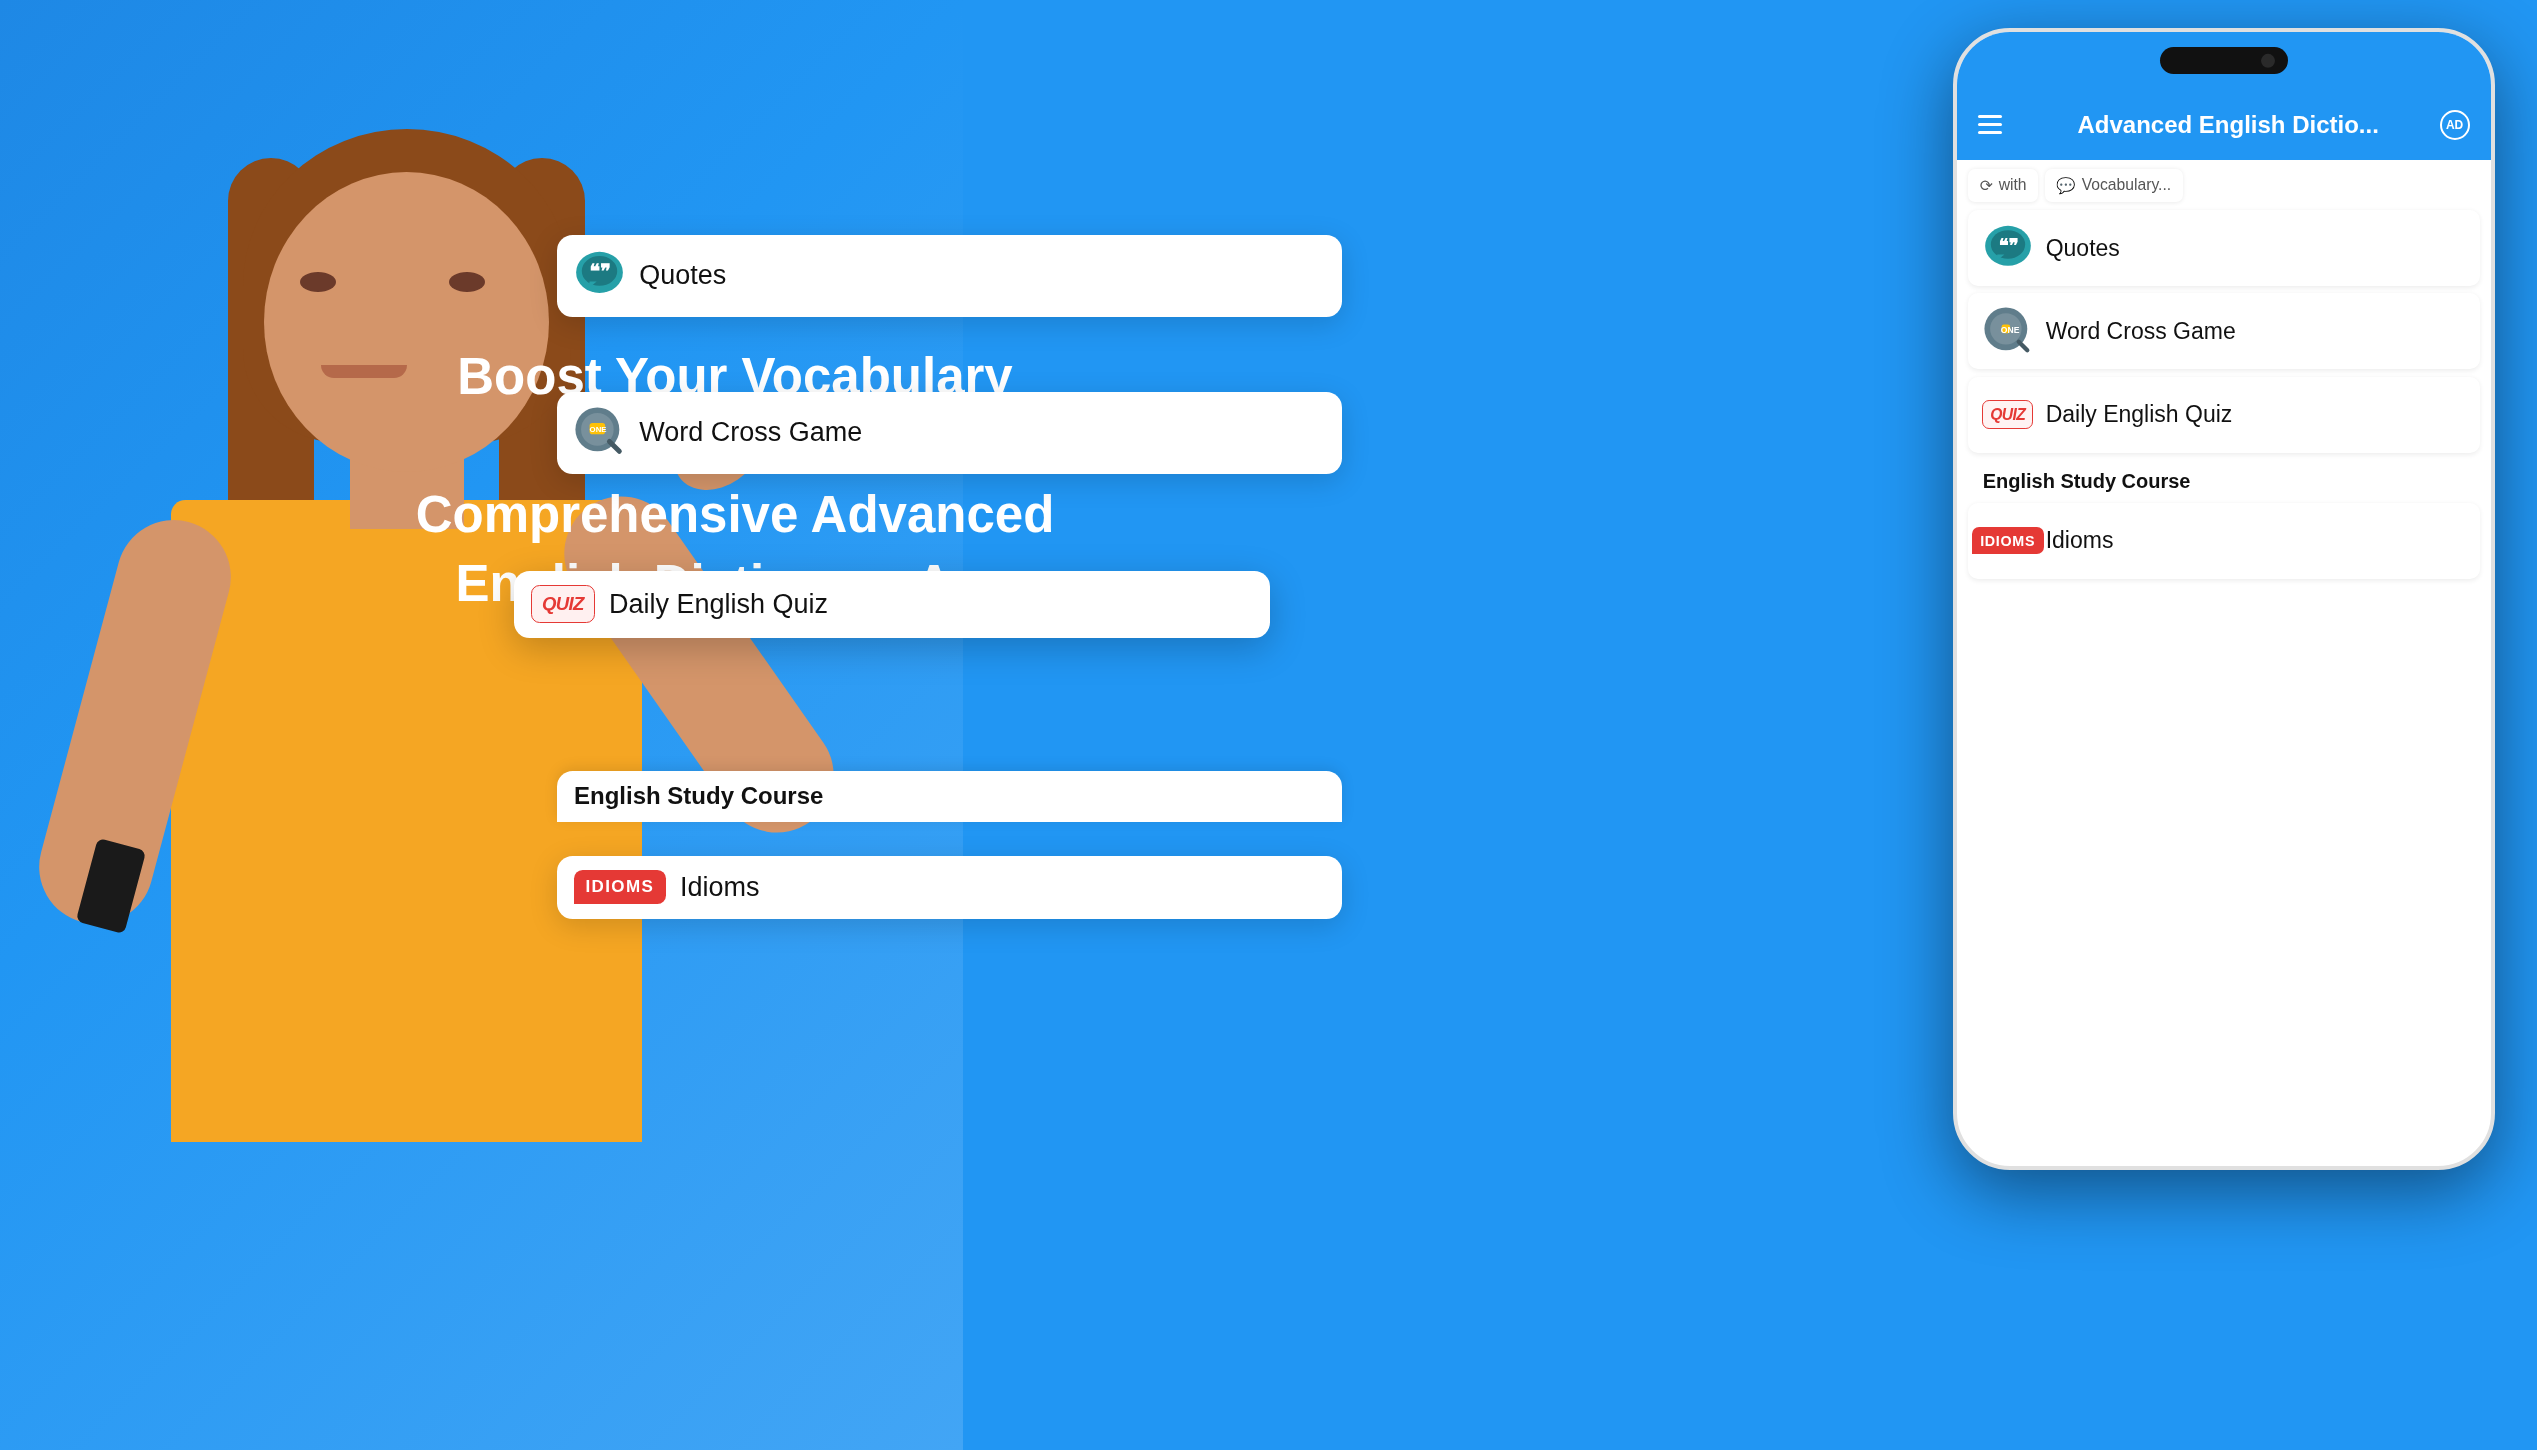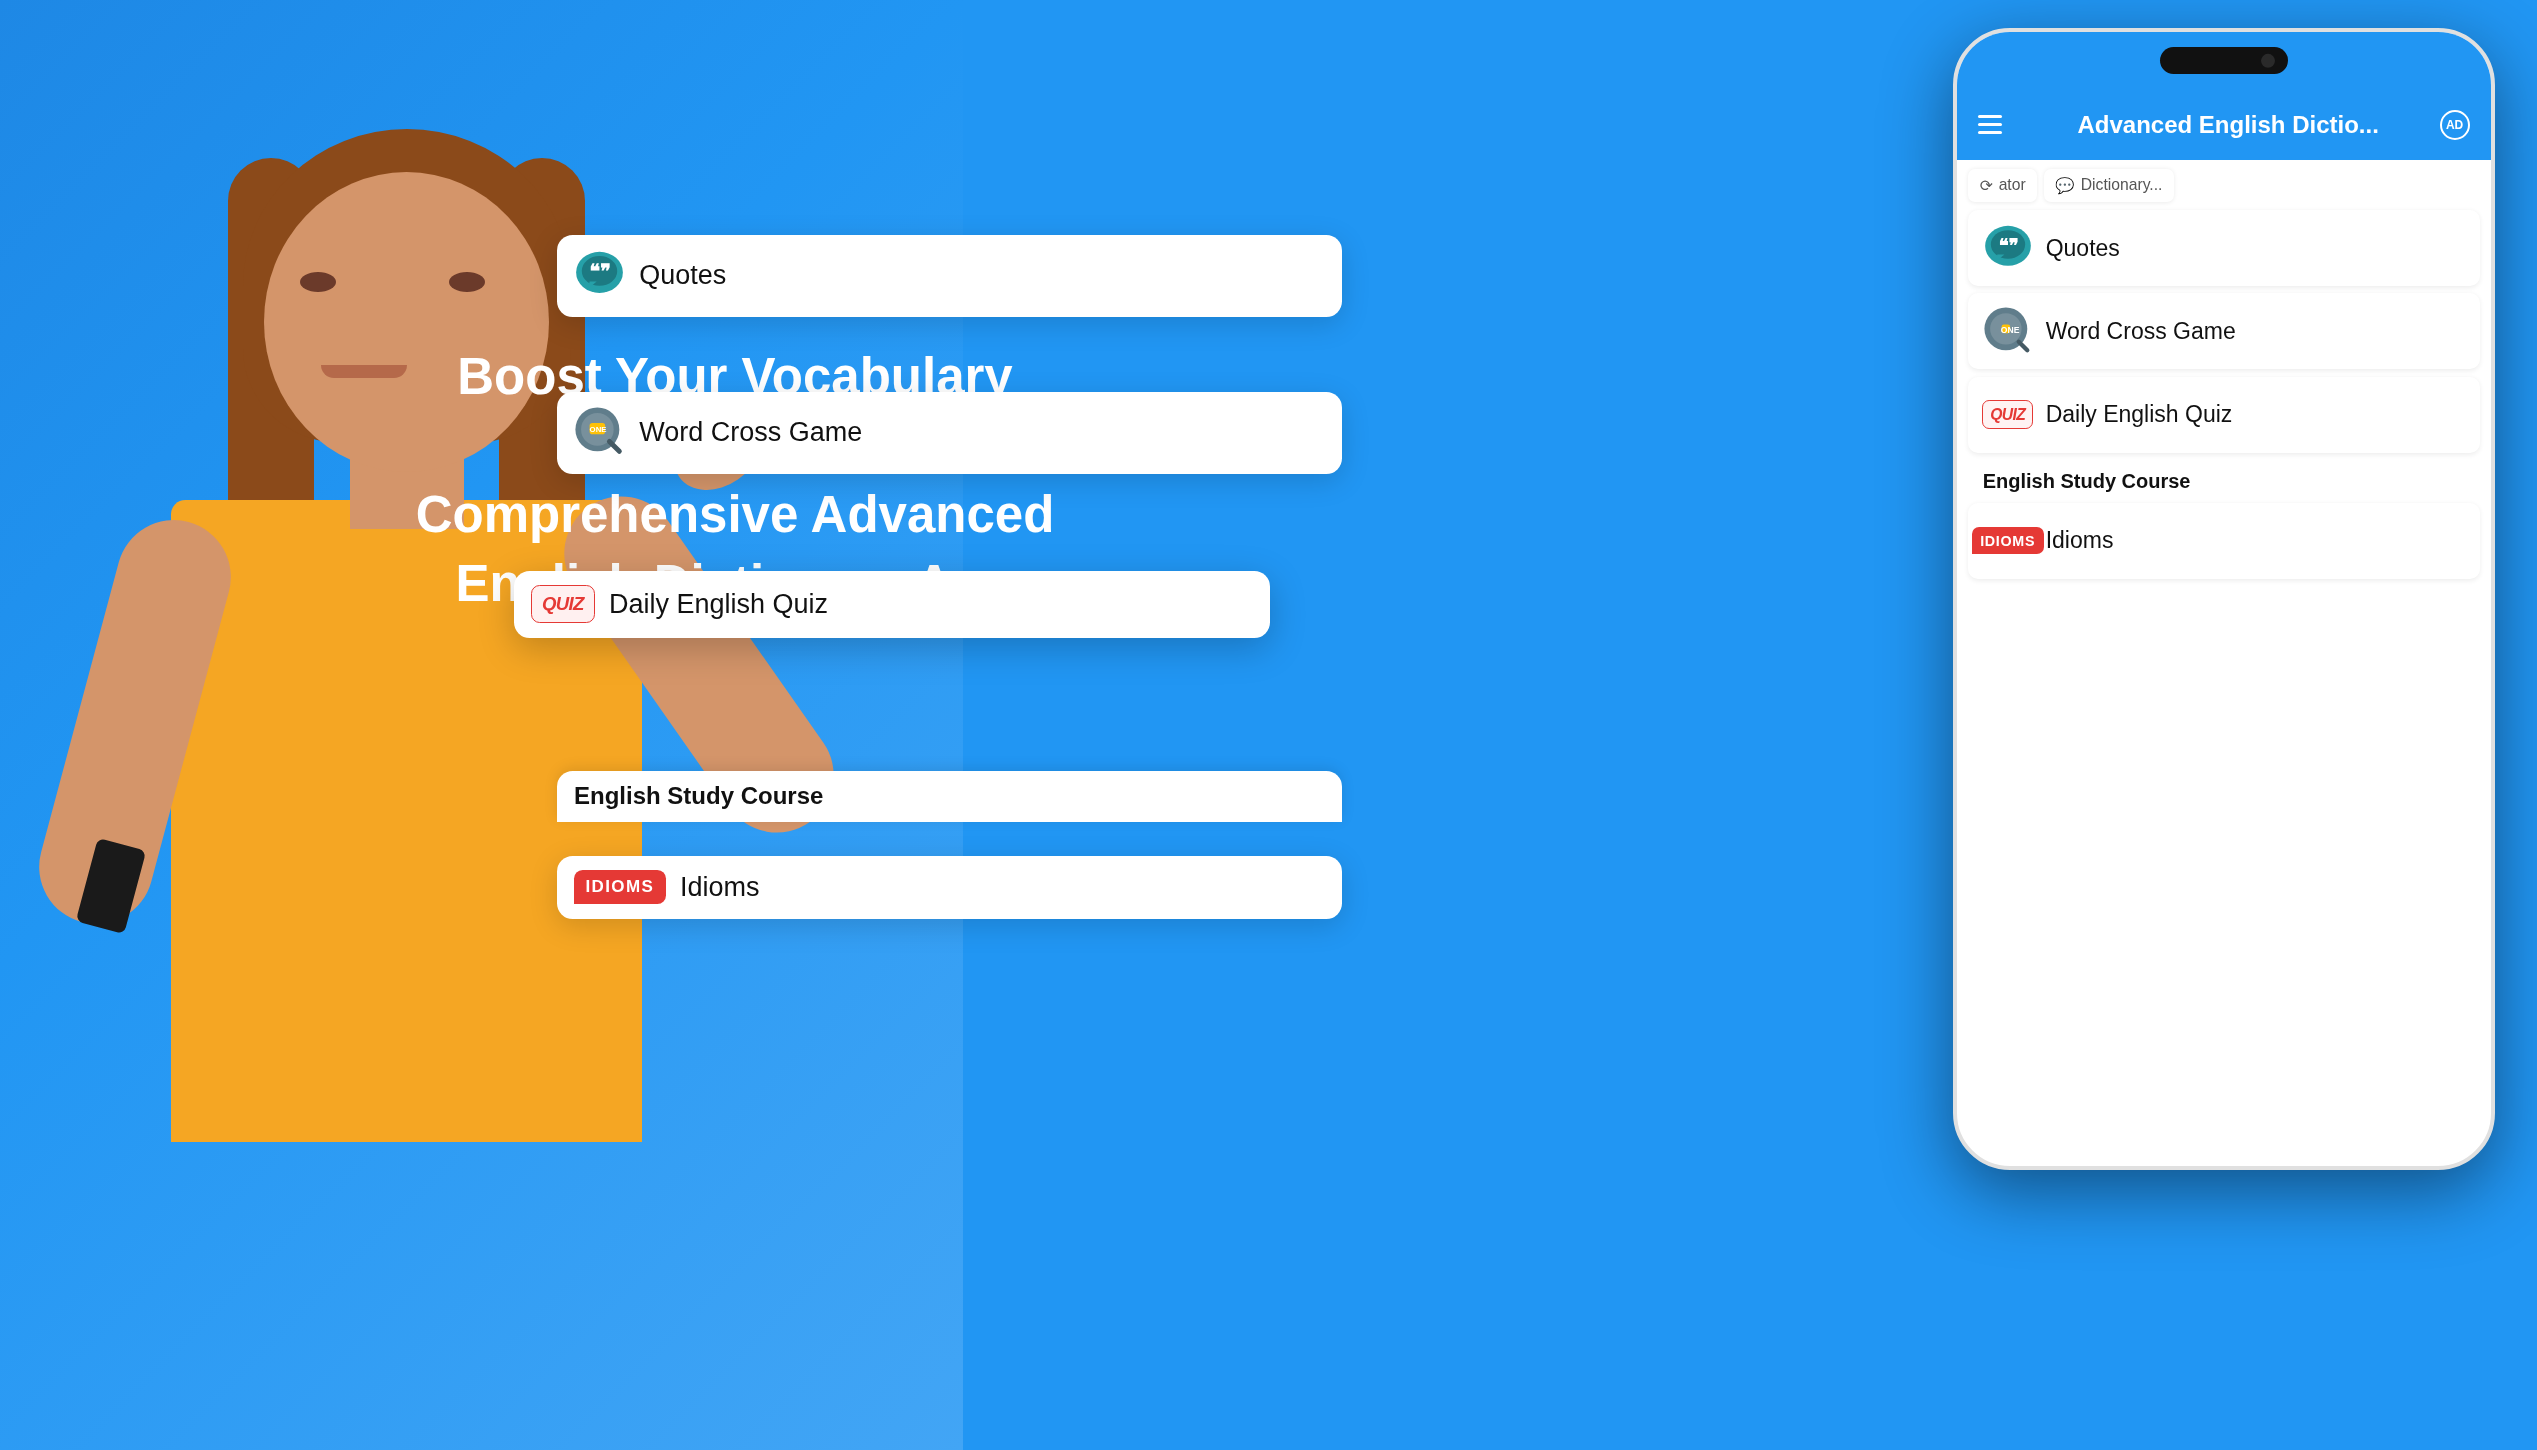--- a/index.html
+++ b/index.html
@@ -352,25 +352,25 @@
         <span></span>
       </div>
       <div class="device-title">Advanced English Dictio...</div>
       <div class="device-ad">AD</div>
     </div>
 
 
     <div class="device-tabs">
       <div class="device-tab">
         <span>⟳</span>
-        <span>ator</span>
+        <span>with</span>
       </div>
       <div class="device-tab">
         <span>💬</span>
-        <span>Dictionary...</span>
+        <span>Vocabulary...</span>
       </div>
     </div>
 
     <div class="device-menu">
 
       <div class="device-menu-item">
         <div class="dmi-icon">
           <svg width="50" height="50" viewBox="0 0 70 70">
             <ellipse cx="35" cy="32" rx="32" ry="28" fill="#26A0A8"></ellipse>
             <ellipse cx="35" cy="30" rx="24" ry="20" fill="#1C7A82"></ellipse>

